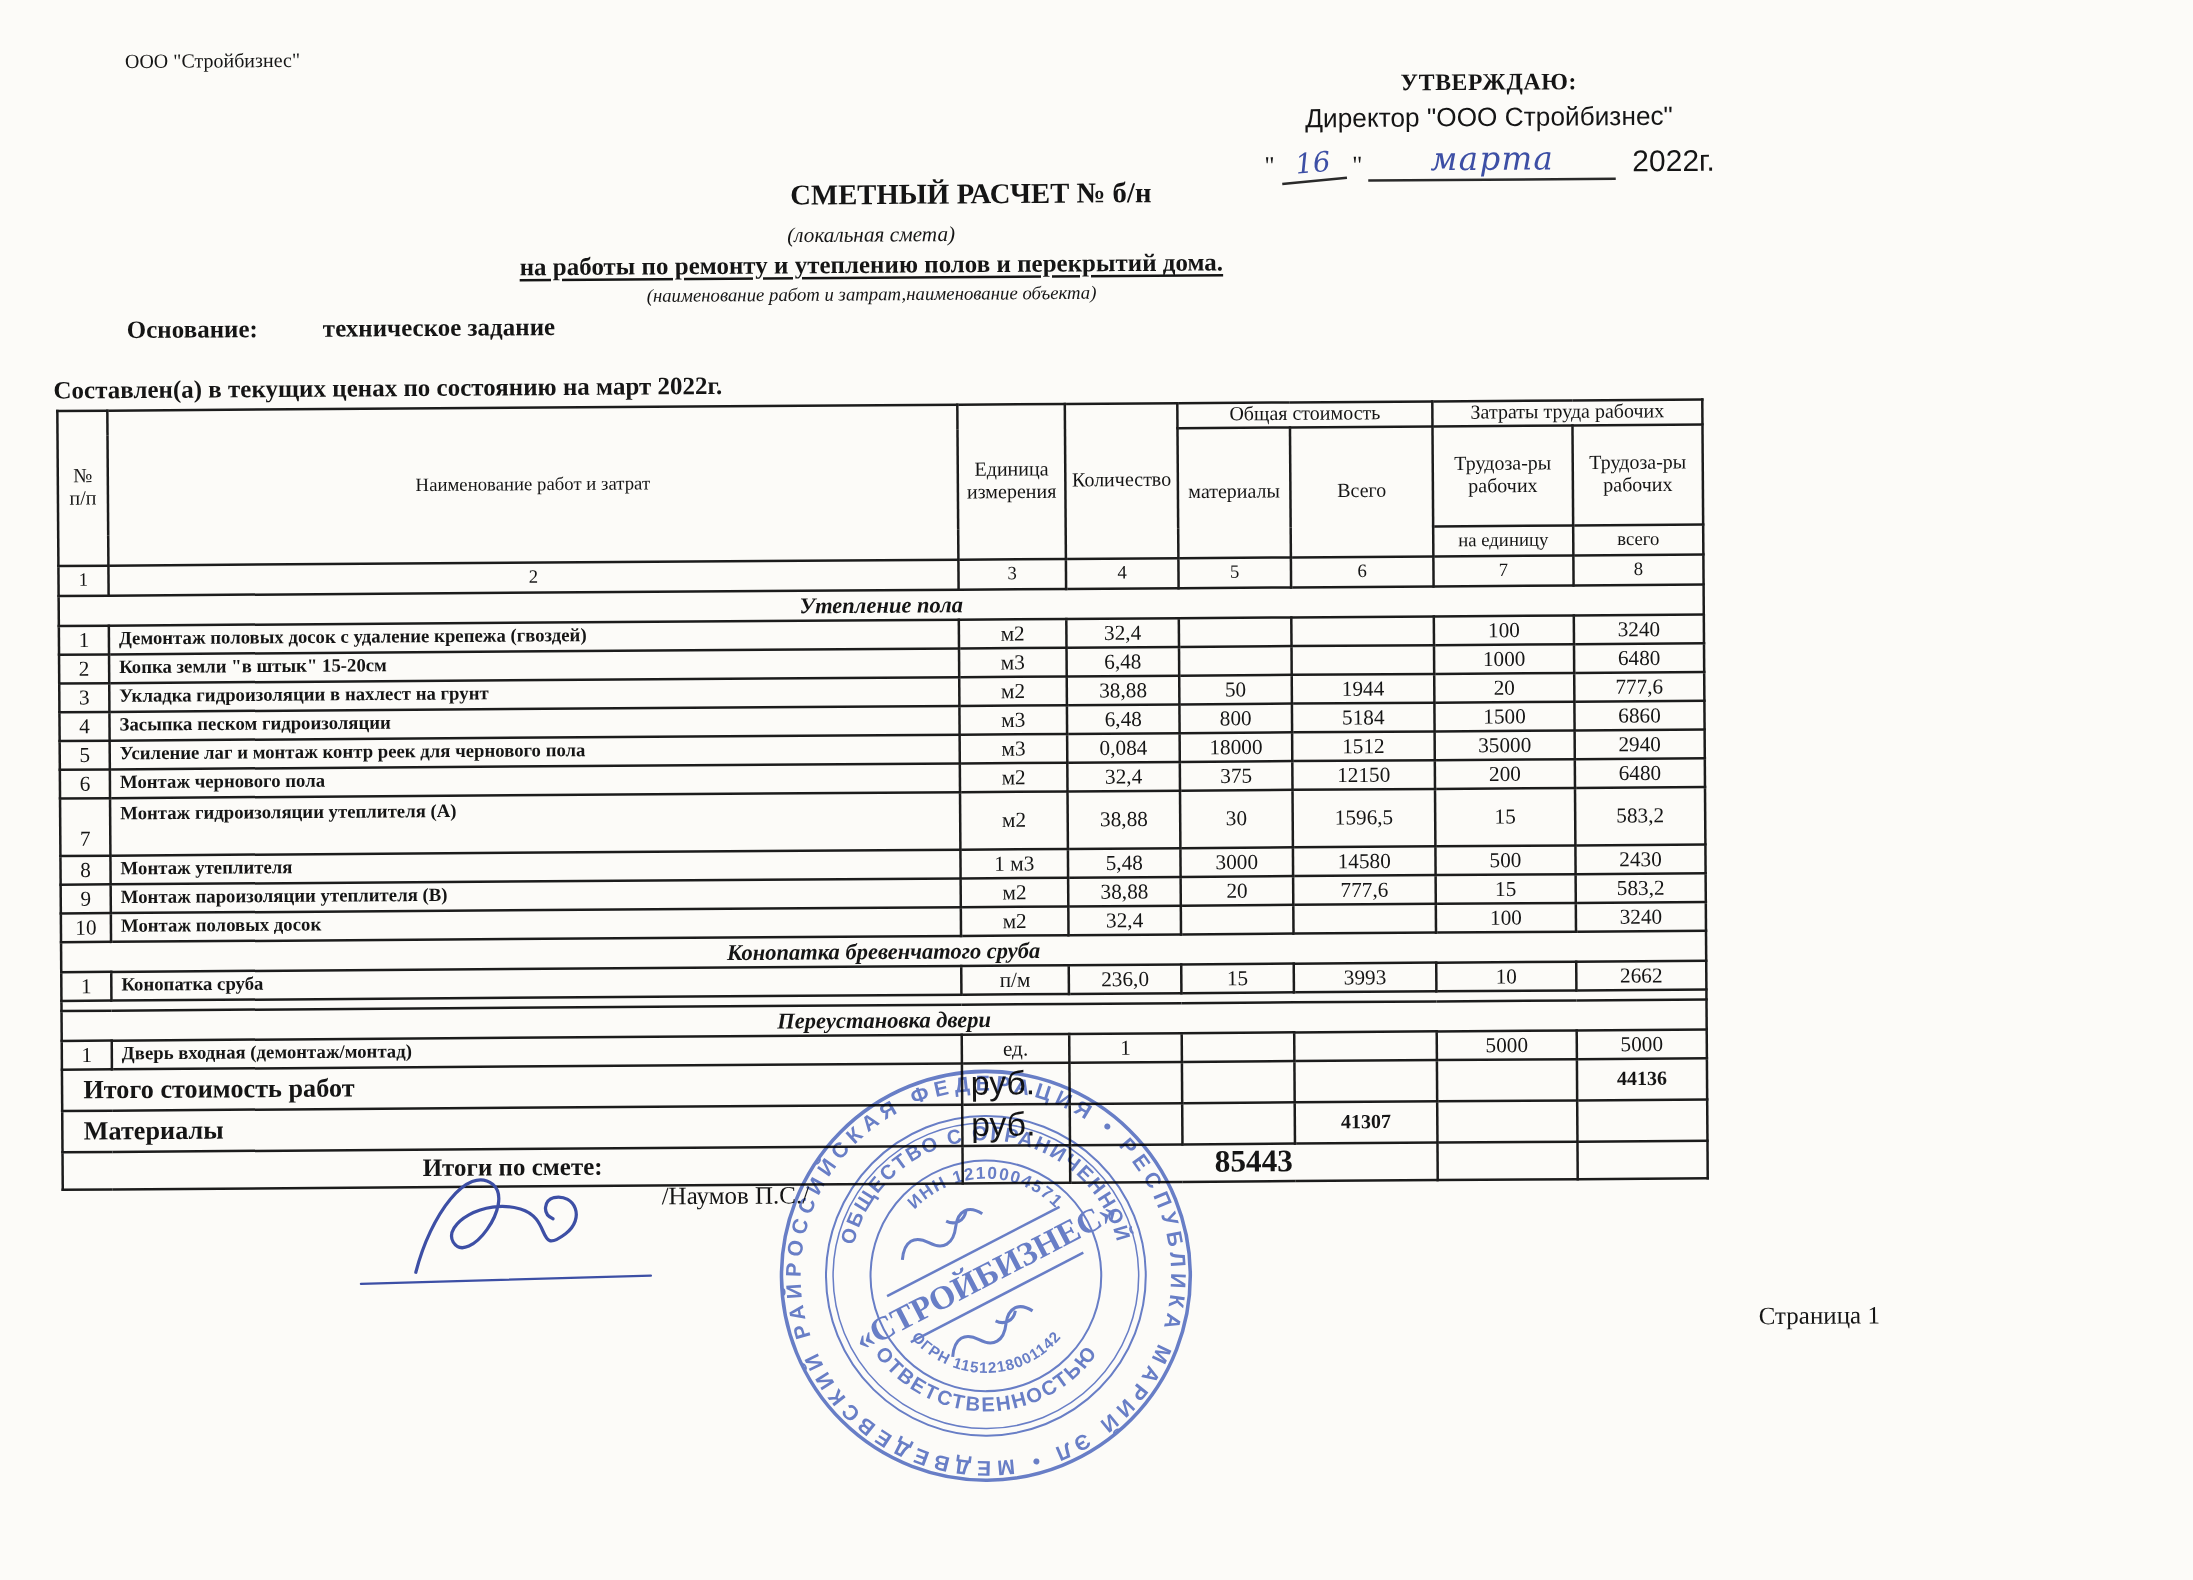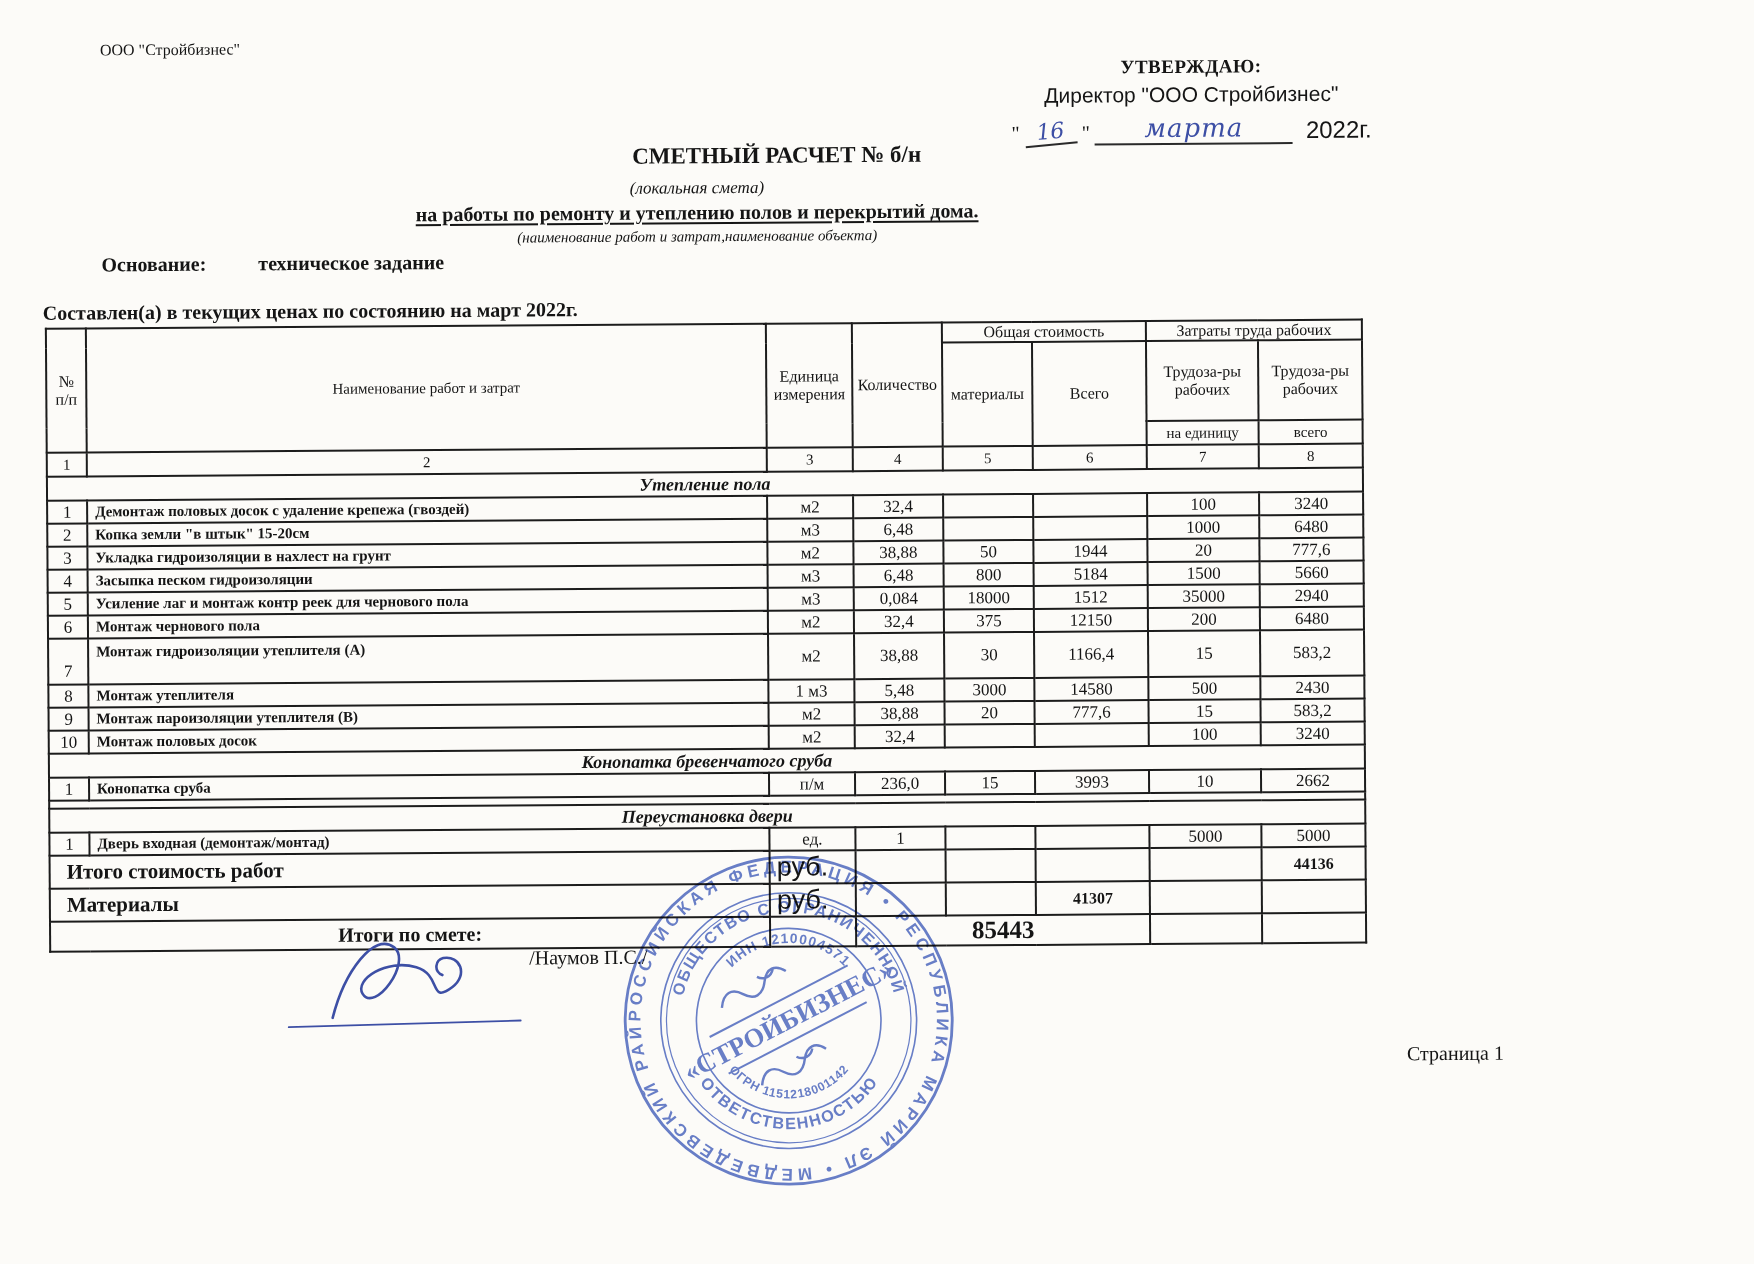--- a/index.html
+++ b/index.html
@@ -168,21 +168,21 @@
               <td class="c">777,6</td>
             </tr>
             <tr style="height: 23px;">
               <td class="num">4</td>
               <td class="name">Засыпка песком гидроизоляции</td>
               <td class="c">м3</td>
               <td class="c">6,48</td>
               <td class="c">800</td>
               <td class="c">5184</td>
               <td class="c">1500</td>
-              <td class="c">5660</td>
+              <td class="c">6860</td>
             </tr>
             <tr style="height: 23px;">
               <td class="num">5</td>
               <td class="name">Усиление лаг и монтаж контр реек для чернового пола</td>
               <td class="c">м3</td>
               <td class="c">0,084</td>
               <td class="c">18000</td>
               <td class="c">1512</td>
               <td class="c">35000</td>
               <td class="c">2940</td>
@@ -196,21 +196,21 @@
               <td class="c">12150</td>
               <td class="c">200</td>
               <td class="c">6480</td>
             </tr>
             <tr style="height: 46px;">
               <td class="num vbot">7</td>
               <td class="name vtop">Монтаж гидроизоляции утеплителя (А)</td>
               <td class="c">м2</td>
               <td class="c">38,88</td>
               <td class="c">30</td>
-              <td class="c">1166,4</td>
+              <td class="c">1596,5</td>
               <td class="c">15</td>
               <td class="c">583,2</td>
             </tr>
             <tr style="height: 23px;">
               <td class="num">8</td>
               <td class="name">Монтаж утеплителя</td>
               <td class="c">1 м3</td>
               <td class="c">5,48</td>
               <td class="c">3000</td>
               <td class="c">14580</td>

